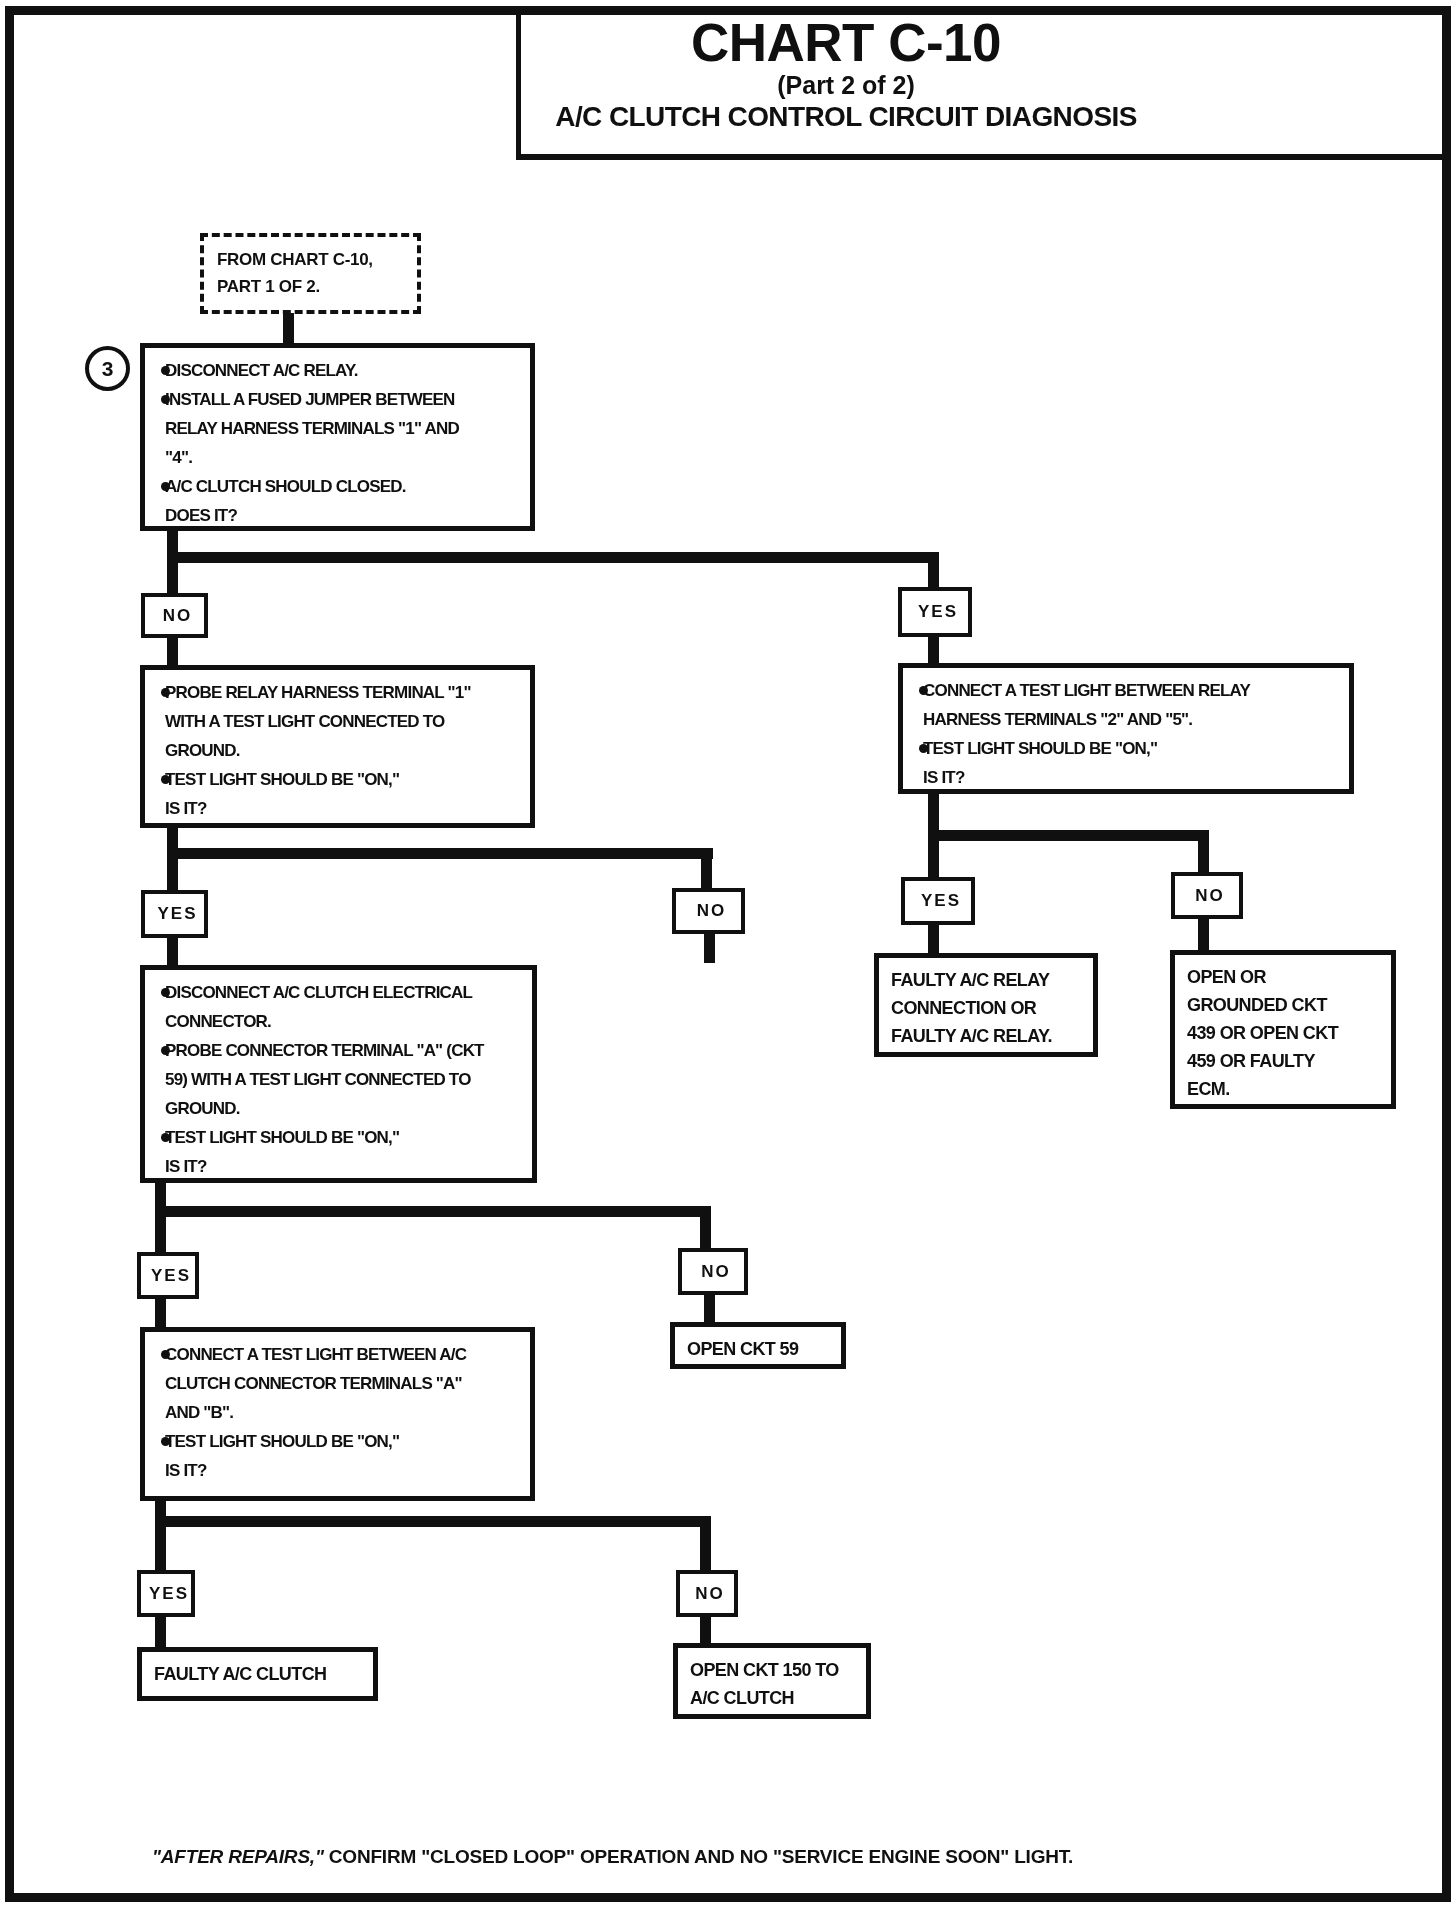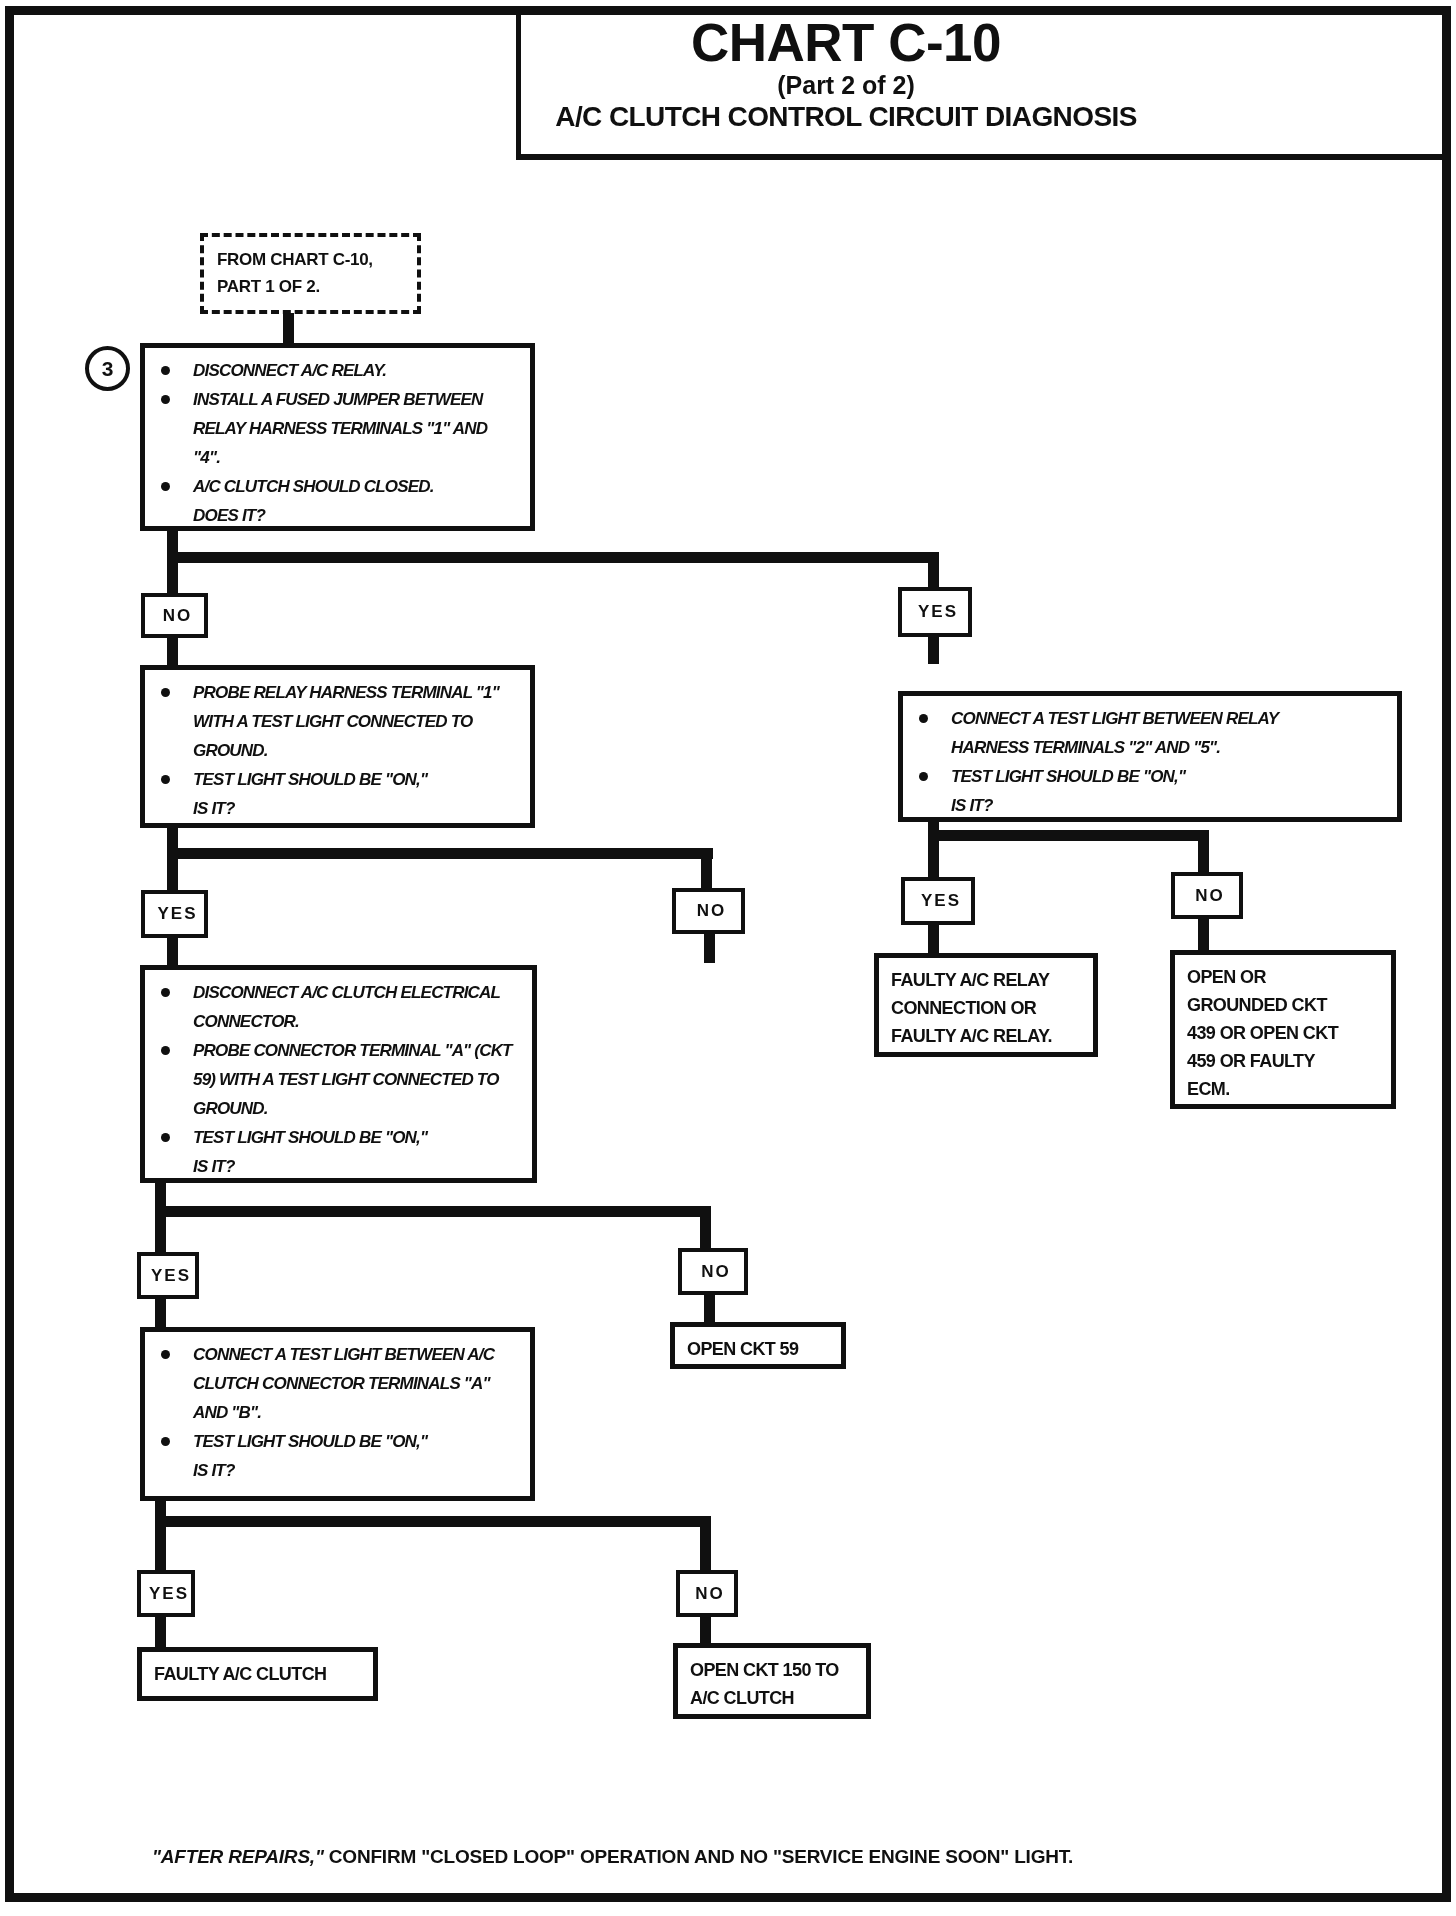--- a/index.html
+++ b/index.html
@@ -24,21 +24,21 @@
                border:4px dashed var(--ink); padding:9px 0 0 13px; }
   .start-box span { font-size:17px; font-weight:bold; line-height:27px; white-space:pre; letter-spacing:-0.3px; }
 
   
   .circle { position:absolute; left:85px; top:346px; width:45px; height:45px; border:4px solid var(--ink);
             border-radius:50%; display:flex; align-items:center; justify-content:center;
             font-size:21px; font-weight:bold; }
 
   
   .dbox { position:absolute; border:5px solid var(--ink); background:var(--paper); padding-top:8px; overflow:hidden; }
-  .bullet { position:relative; padding-left:48px;font-style:italic; }
+  .bullet { position:relative; padding-left:20px; }
   .dot { position:absolute; left:16px; top:10px; width:9px; height:9px; background:var(--ink); border-radius:50%; }
   .btxt { display:inline-block; font-size:17px; font-weight:bold; line-height:29px; white-space:pre; letter-spacing:-0.8px; }
 
   
   .obox { position:absolute; border:5px solid var(--ink); background:var(--paper); padding:8px 12px; overflow:hidden; }
   .obox span { display:inline-block; font-size:18px; font-weight:bold; line-height:28px; white-space:pre; letter-spacing:-0.6px; }
 
   
   .lbl { position:absolute; border:4px solid var(--ink); background:var(--paper);
          display:flex; align-items:center; justify-content:center;
@@ -104,21 +104,21 @@
   </div>
 
   <div class="dbox" style="left:140px;top:665px;width:395px;height:163px;">
     <div class="bullet"><span class="dot"></span><span class="btxt">PROBE RELAY HARNESS TERMINAL "1"
 WITH A TEST LIGHT CONNECTED TO
 GROUND.</span></div>
     <div class="bullet"><span class="dot"></span><span class="btxt">TEST LIGHT SHOULD BE "ON,"
 IS IT?</span></div>
   </div>
 
-  <div class="dbox" style="left:898px;top:663px;width:504px;height:131px;margin-top:28px;">
+  <div class="dbox" style="left:898px;top:663px;width:456px;height:131px;">
     <div class="bullet"><span class="dot"></span><span class="btxt">CONNECT A TEST LIGHT BETWEEN RELAY
 HARNESS TERMINALS "2" AND "5".</span></div>
     <div class="bullet"><span class="dot"></span><span class="btxt">TEST LIGHT SHOULD BE "ON,"
 IS IT?</span></div>
   </div>
 
   <div class="dbox" style="left:140px;top:965px;width:397px;height:218px;">
     <div class="bullet"><span class="dot"></span><span class="btxt">DISCONNECT A/C CLUTCH ELECTRICAL
 CONNECTOR.</span></div>
     <div class="bullet"><span class="dot"></span><span class="btxt">PROBE CONNECTOR TERMINAL "A" (CKT

